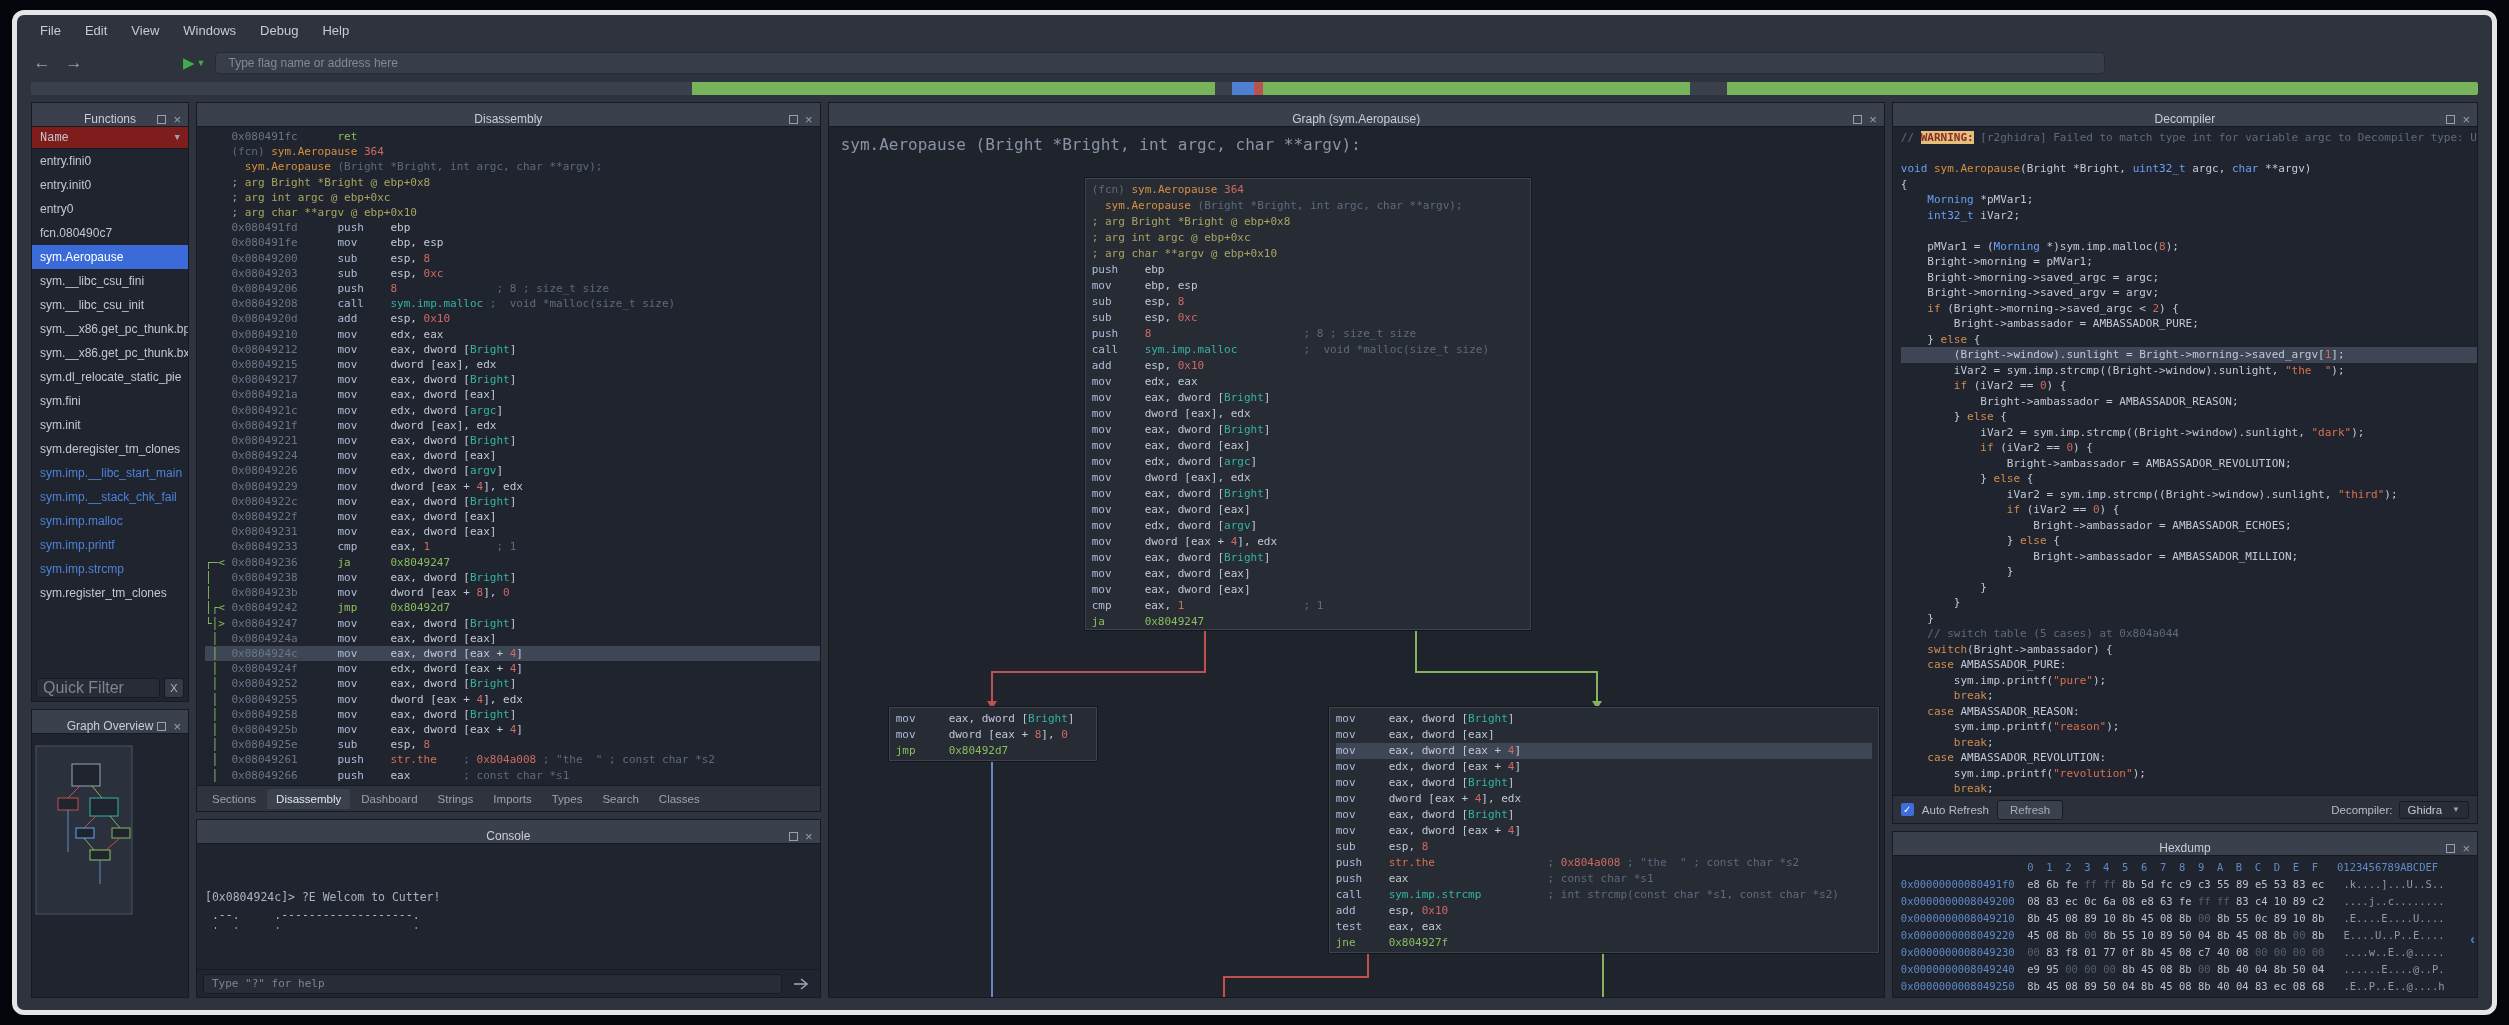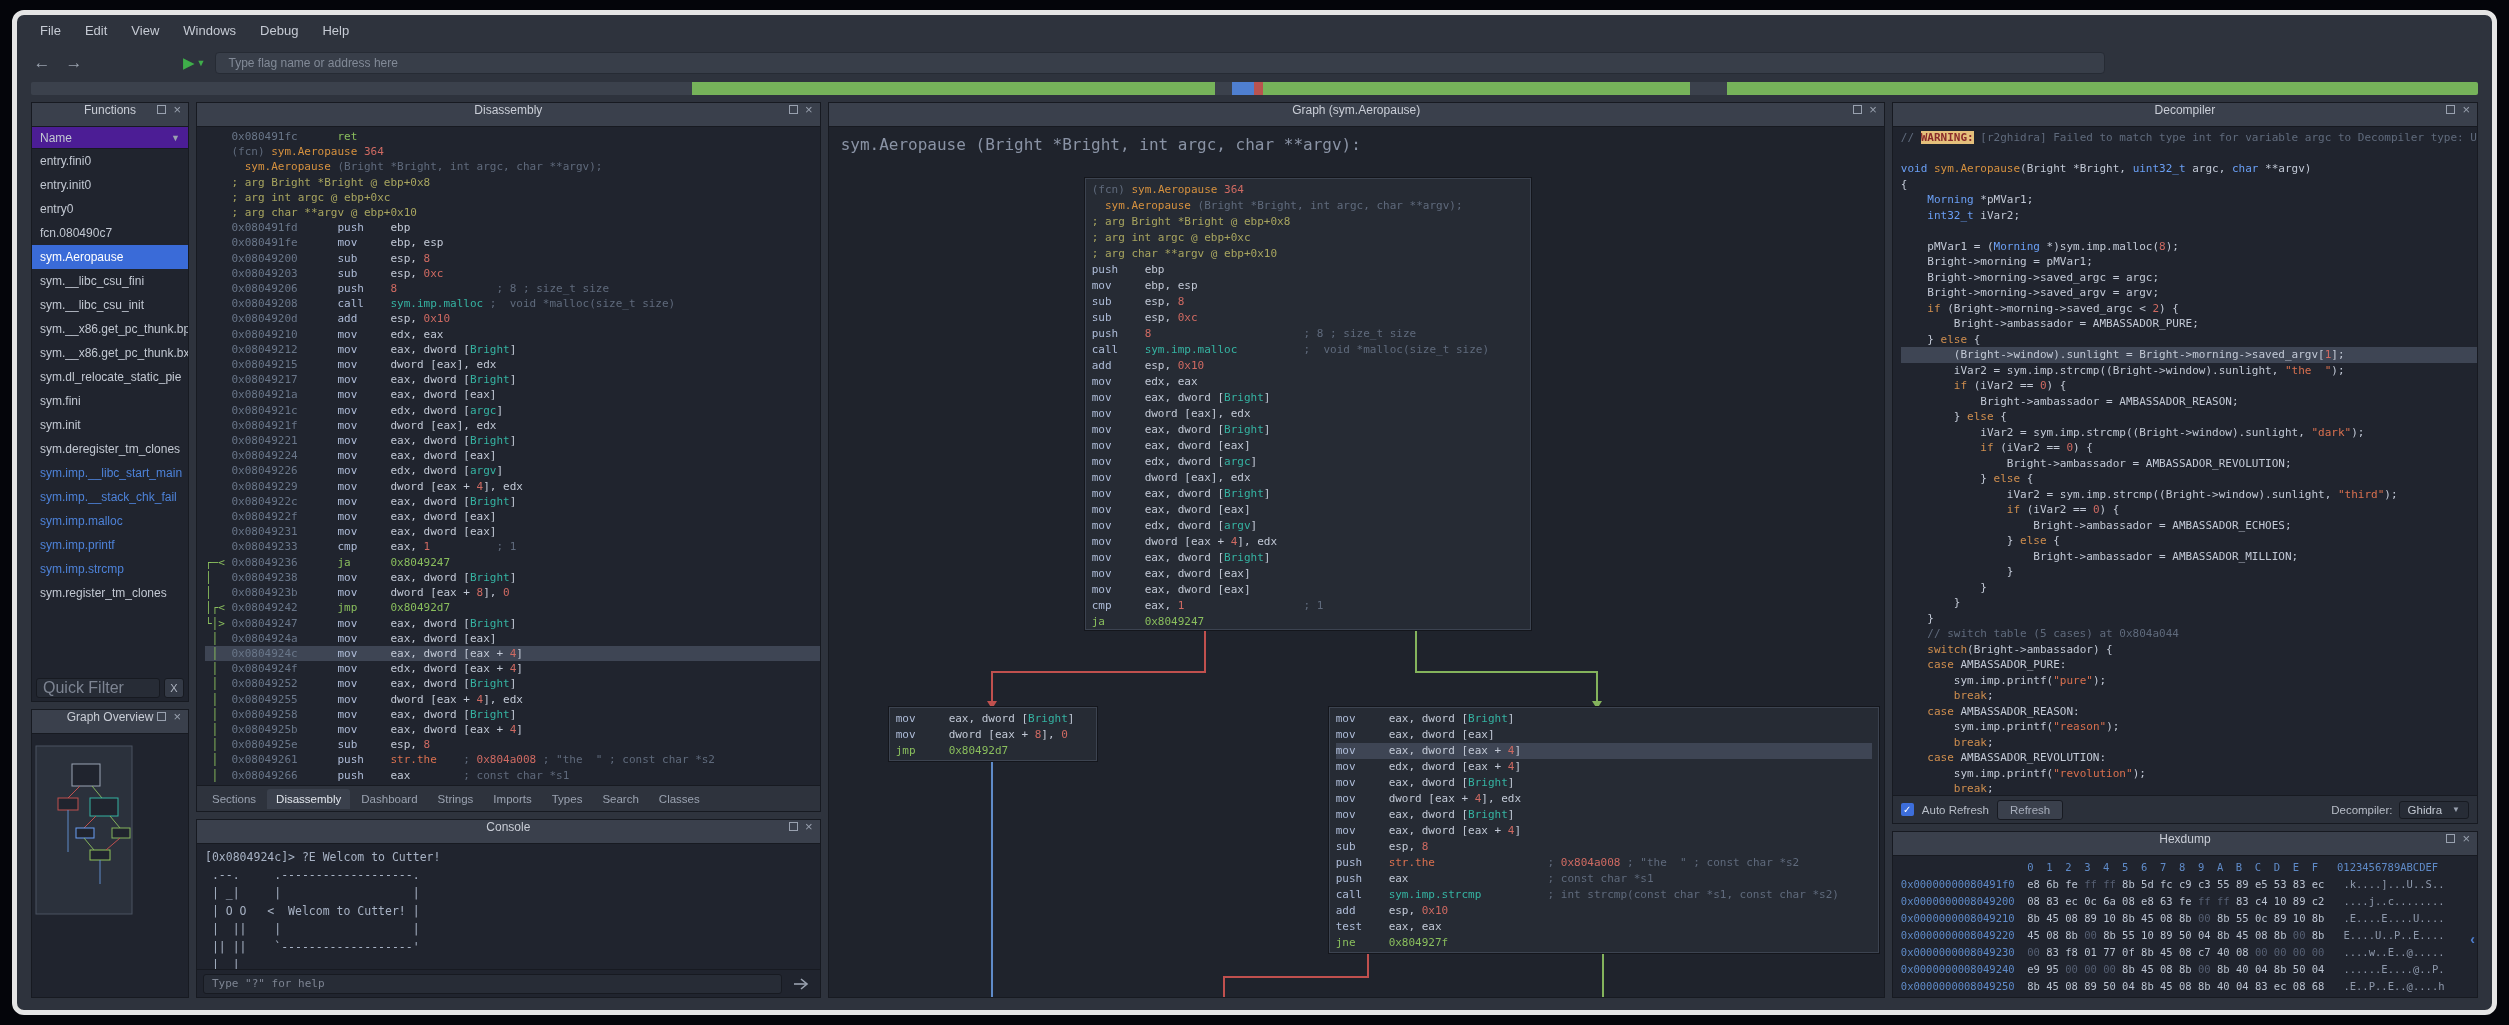--- a/index.html
+++ b/index.html
@@ -33,29 +33,29 @@
 
   
   .main { flex:1; display:flex; gap:7px; padding:0 14px 12px; min-height:0; }
   .col { display:flex; flex-direction:column; gap:7px; min-height:0; }
   .col-fn { width:158px; }
   .col-dis { width:634px; }
   .col-graph { width:1073px; }
   .col-dec { flex:1; }
 
   .panel { background:#20242e; border:1px solid #171a21; display:flex; flex-direction:column; overflow:hidden; min-height:0; }
-  .panel-header { flex:0 0 24px; background:#3a404c; display:flex; align-items:flex-start; justify-content:center;
+  .panel-header { flex:0 0 24px; background:#3a404c; display:flex; align-items:flex-end; justify-content:center;
                   color:#c9cdd6; font-size:12px; position:relative; border-bottom:1px solid #171a21; }
   .ph-icons { position:absolute; right:7px; display:flex; align-items:center; gap:7px; color:#99a1af; }
   .undock-icon { width:9px; height:9px; border:1px solid #99a1af; display:inline-block; }
   .close-icon { font-size:13px; line-height:1; }
 
   
   .fn-namerow { height:22px; display:flex; align-items:center; padding:0 8px; color:#c2c8d2; font-size:12px;
-                border-bottom:1px solid #171a21; background:#4c1d95; }
+                border-bottom:1px solid #171a21; background:#7f1d1d;font-family:Liberation Mono, monospace; }
   .fn-caret { margin-left:auto; font-size:9px; color:#9aa2b0; }
   .fn-list { overflow:hidden; }
   .fn-row { height:24px; line-height:24px; padding:0 8px; font-size:12px; color:#c2c8d2; white-space:nowrap; overflow:hidden; }
   .fn-row.sel { background:#3a6bd8; color:#ffffff; }
   .fn-row.imp { color:#4d82d8; }
   .fn-filter { margin-top:auto; display:flex; gap:4px; padding:3px 4px; align-items:center; }
   .fn-filter input { flex:1; height:20px; background:#272c36; border:1px solid #171a21; border-radius:3px;
                      color:#b8bec8; font-size:16px; padding:0 6px; outline:none; min-width:0;}
   .fn-filter input::placeholder { color:#7d8492; }
   .fn-clear { width:20px; height:20px; background:#343a46; border:1px solid #171a21; border-radius:3px;
@@ -229,21 +229,21 @@
             <div class="tab active">Disassembly</div>
             <div class="tab">Dashboard</div>
             <div class="tab">Strings</div>
             <div class="tab">Imports</div>
             <div class="tab">Types</div>
             <div class="tab">Search</div>
             <div class="tab">Classes</div>
           </div>
       </div>
 
-      <div class="panel" style="flex:1;">
+      <div class="panel" style="flex:1;gap:40px;">
         <div class="panel-header">
           <span>Console</span>
           <span class="ph-icons">
             <span class="undock-icon"></span>
             <span class="close-icon">×</span>
           </span>
         </div>
         <div class="code con-code"><div class="line">[0x0804924c]&gt; ?E Welcom to Cutter!</div><div class="line"> .--.     .-------------------.</div><div class="line"> | _|     |                   |</div><div class="line"> | O O   &lt;  Welcom to Cutter! |</div><div class="line"> |  ||    |                   |</div><div class="line"> || ||    `-------------------'</div><div class="line"> |__|</div></div>
         <div class="con-inputrow">
           <input placeholder="Type &quot;?&quot; for help" style="">

